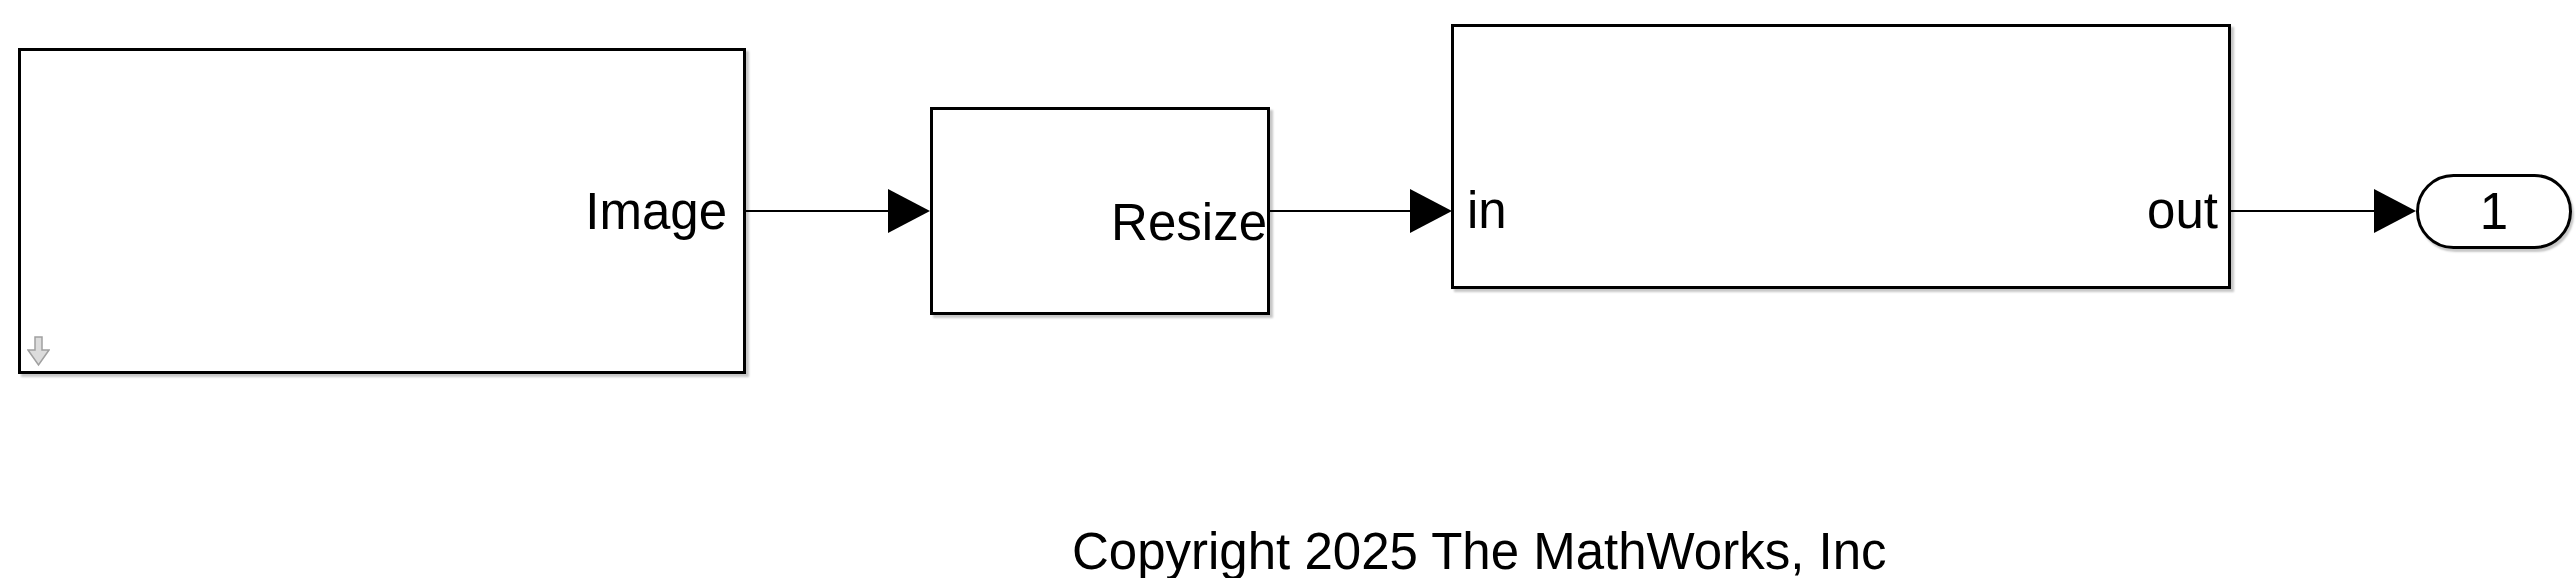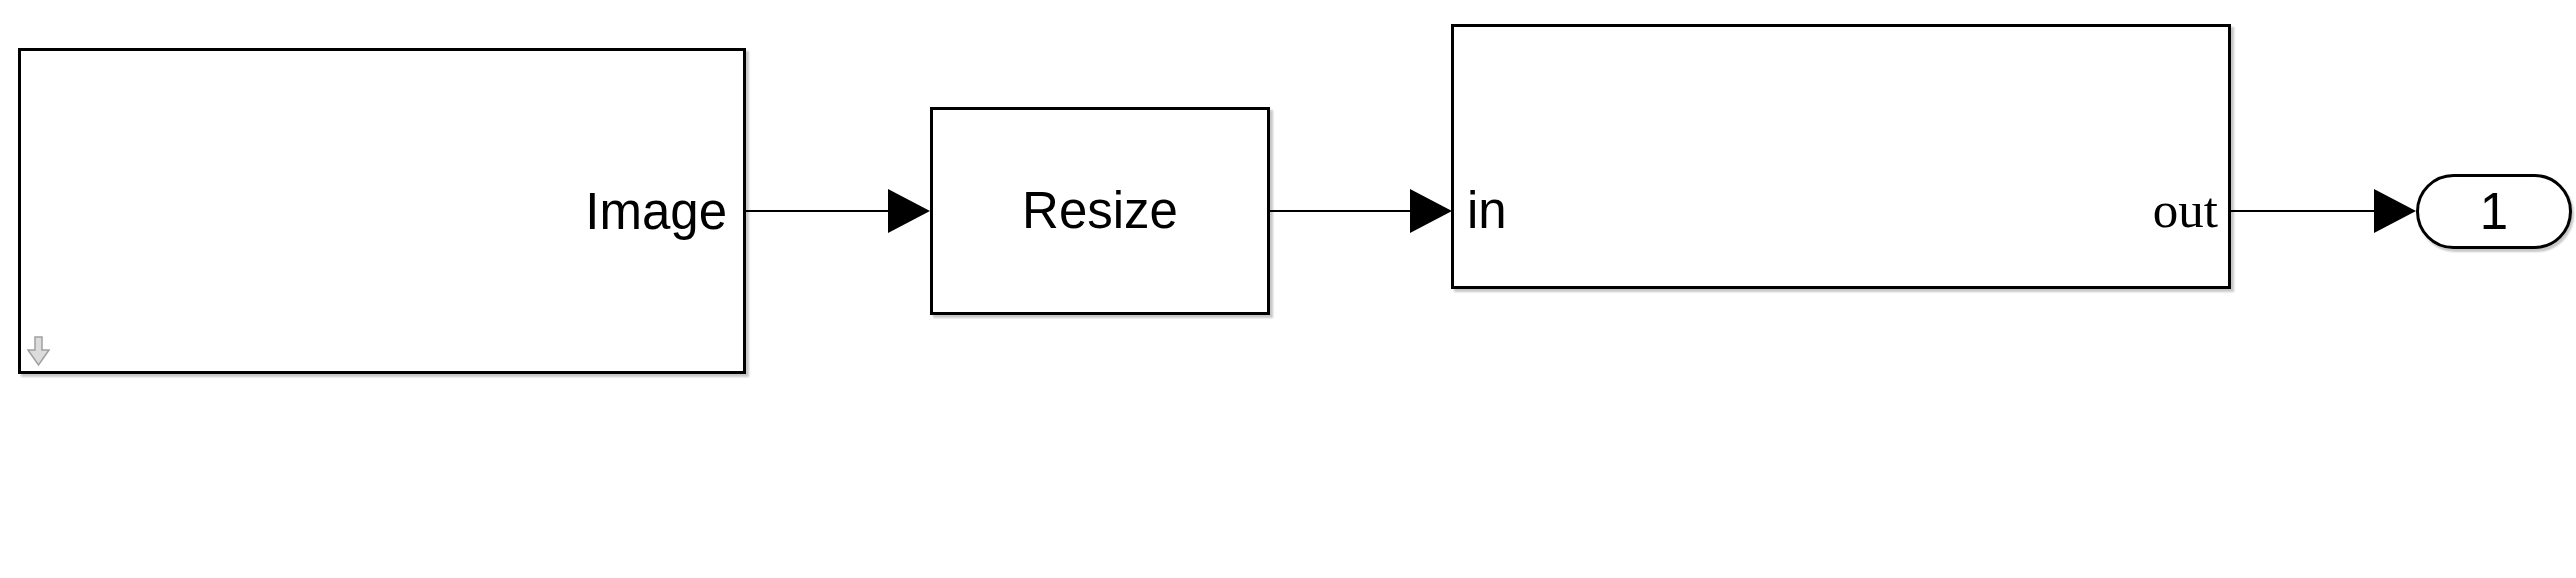--- a/index.html
+++ b/index.html
@@ -76,33 +76,34 @@
       <svg width="23" height="31" viewBox="0 0 23 31" xmlns="http://www.w3.org/2000/svg">
         <polygon points="8,1 15,1 15,14 22,14 11.5,29 1,14 8,14" fill="#dcdcdc" stroke="#a0a0a0" stroke-width="1.5"></polygon>
       </svg>
     </span>
   </div>
 
   <div class="wire" style="left:745px; top:210px; width:144px;"></div>
   <div class="arrowhead" style="left:888px; top:189px;"></div>
 
   <div class="block" style="left:930px; top:107px; width:340px; height:208px;">
-    <span class="blk-label center-label" style="top:75px;">Resize</span>
+    <span class="blk-label center-label" style="top:87px;text-align:right;">Resize</span>
   </div>
 
   <div class="wire" style="left:1269px; top:210px; width:142px;"></div>
   <div class="arrowhead" style="left:1410px; top:189px;"></div>
 
   <div class="block" style="left:1451px; top:24px; width:780px; height:265px;">
     <span class="blk-label" style="left:13px; top:158px;">in</span>
-    <span class="blk-label" style="right:10px; top:158px;font-family:Liberation Serif, serif;">out</span>
+    <span class="blk-label" style="right:10px; top:158px;">out</span>
   </div>
 
   <div class="wire" style="left:2231px; top:210px; width:144px;"></div>
   <div class="arrowhead" style="left:2374px; top:189px;"></div>
 
   <div id="outport">
     <span class="blk-label">1</span>
   </div>
 
+  <div id="copyright">Copyright 2025 The MathWorks, Inc</div>
 
 </div>
 
 
 </body></html>

